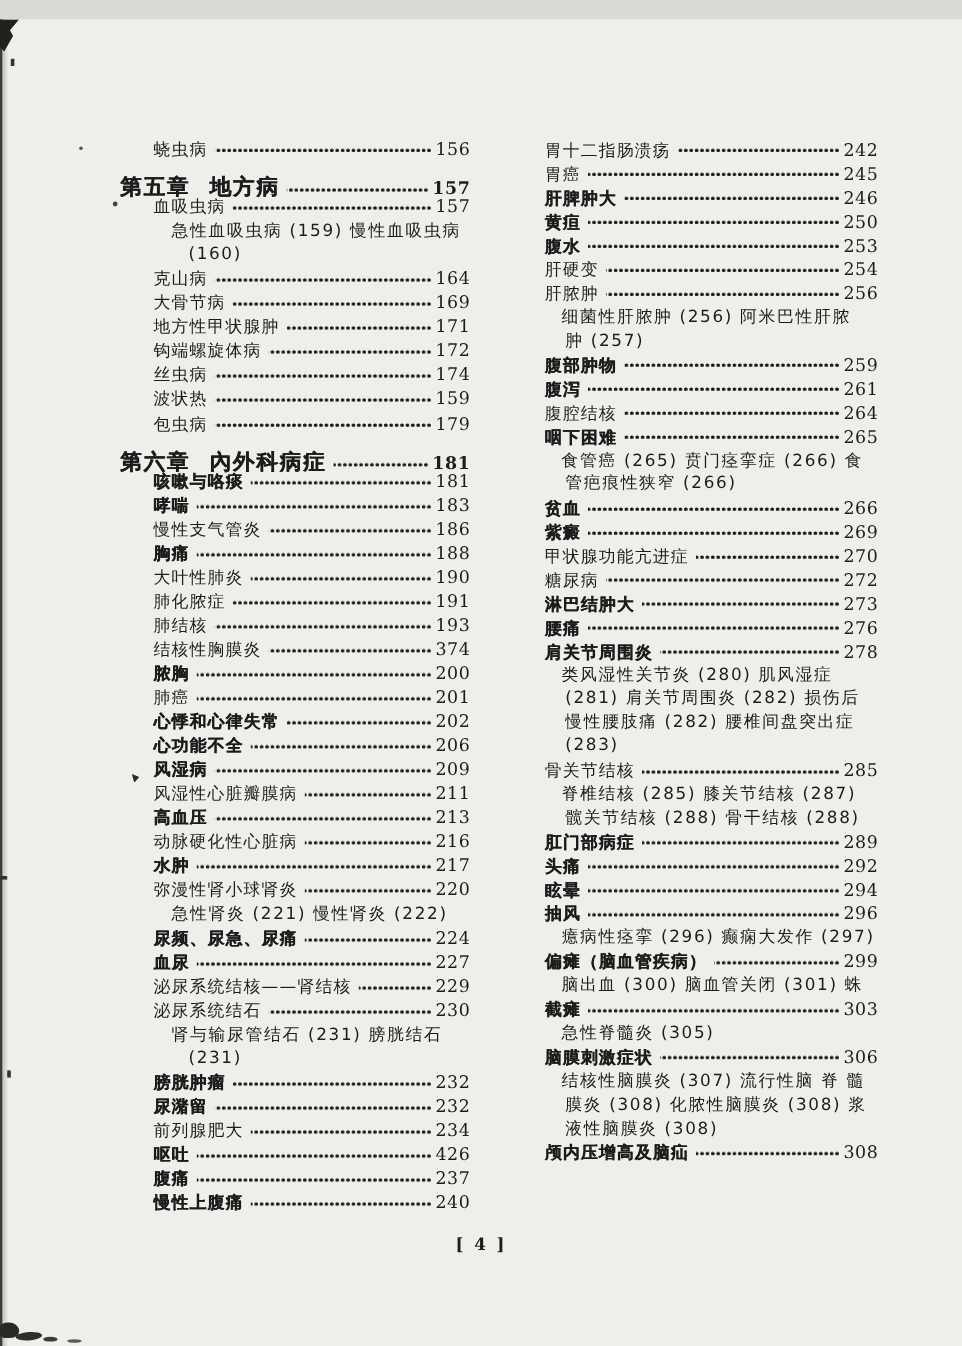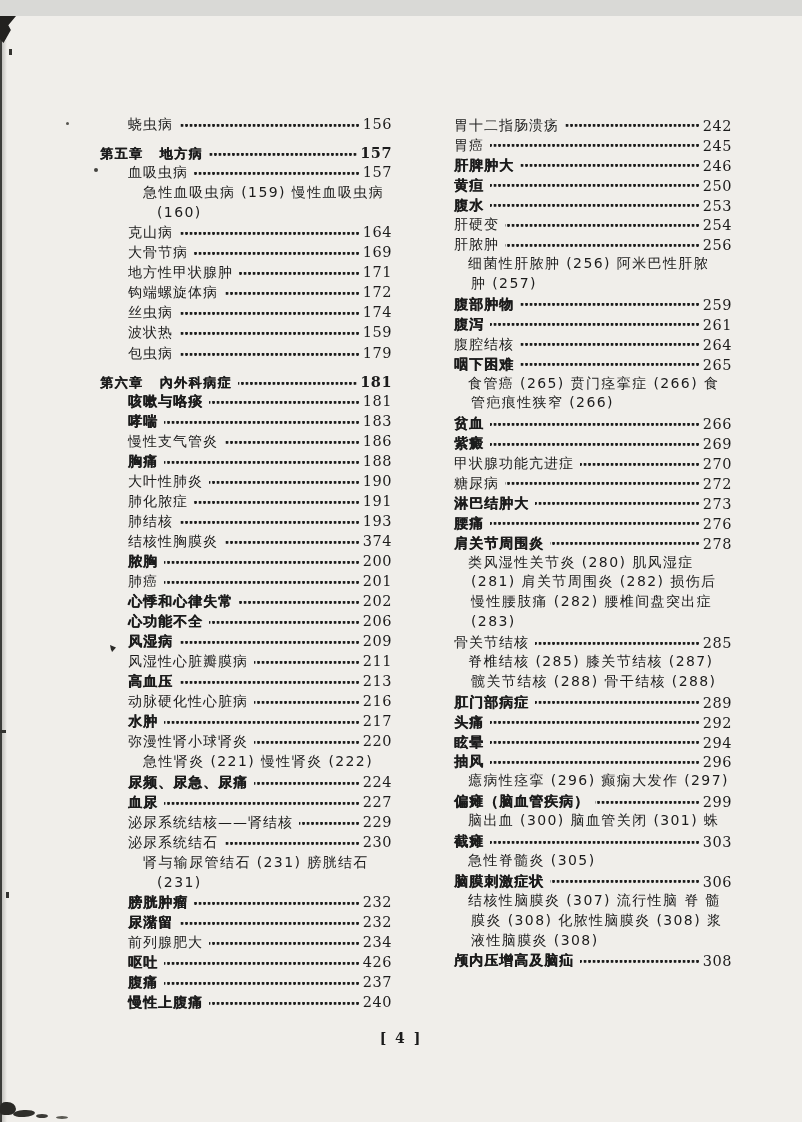--- a/index.html
+++ b/index.html
@@ -22,21 +22,21 @@
   .left  .row.item    { padding-left:28px; }
   .left  .row.sub     { padding-left:43px; }
   .left  .row.subcont { padding-left:57px; }
   .right .row.item    { padding-left:0;align-items:center; }
   .right .row.sub     { padding-left:14px; }
   .right .row.subcont { padding-left:17px; }
 
   .title { font-size:14px; letter-spacing:1px; }
   .title.bold { font-weight:bold; text-shadow:0.4px 0 0 currentColor; }
   .chapter-label, .chapter-title {
-    font-size:13px; font-weight:bold; letter-spacing:1.5px;
+    font-size:18px; font-weight:bold; letter-spacing:1.5px;
     text-shadow:0.4px 0 0 currentColor;
   }
   .chapter-label { margin-right:16px; }
 
   .subtext { font-size:14px; letter-spacing:1.4px; }
 
   .leader {
     flex:1 1 auto; height:7px; margin:0 3px 0 6px; min-width:12px;
     background-image:radial-gradient(circle at 2.2px 3.4px, var(--ink) 1.25px, rgba(0,0,0,0) 1.7px);
     background-size:4.5px 7px; background-repeat:repeat-x; background-position:right center;

